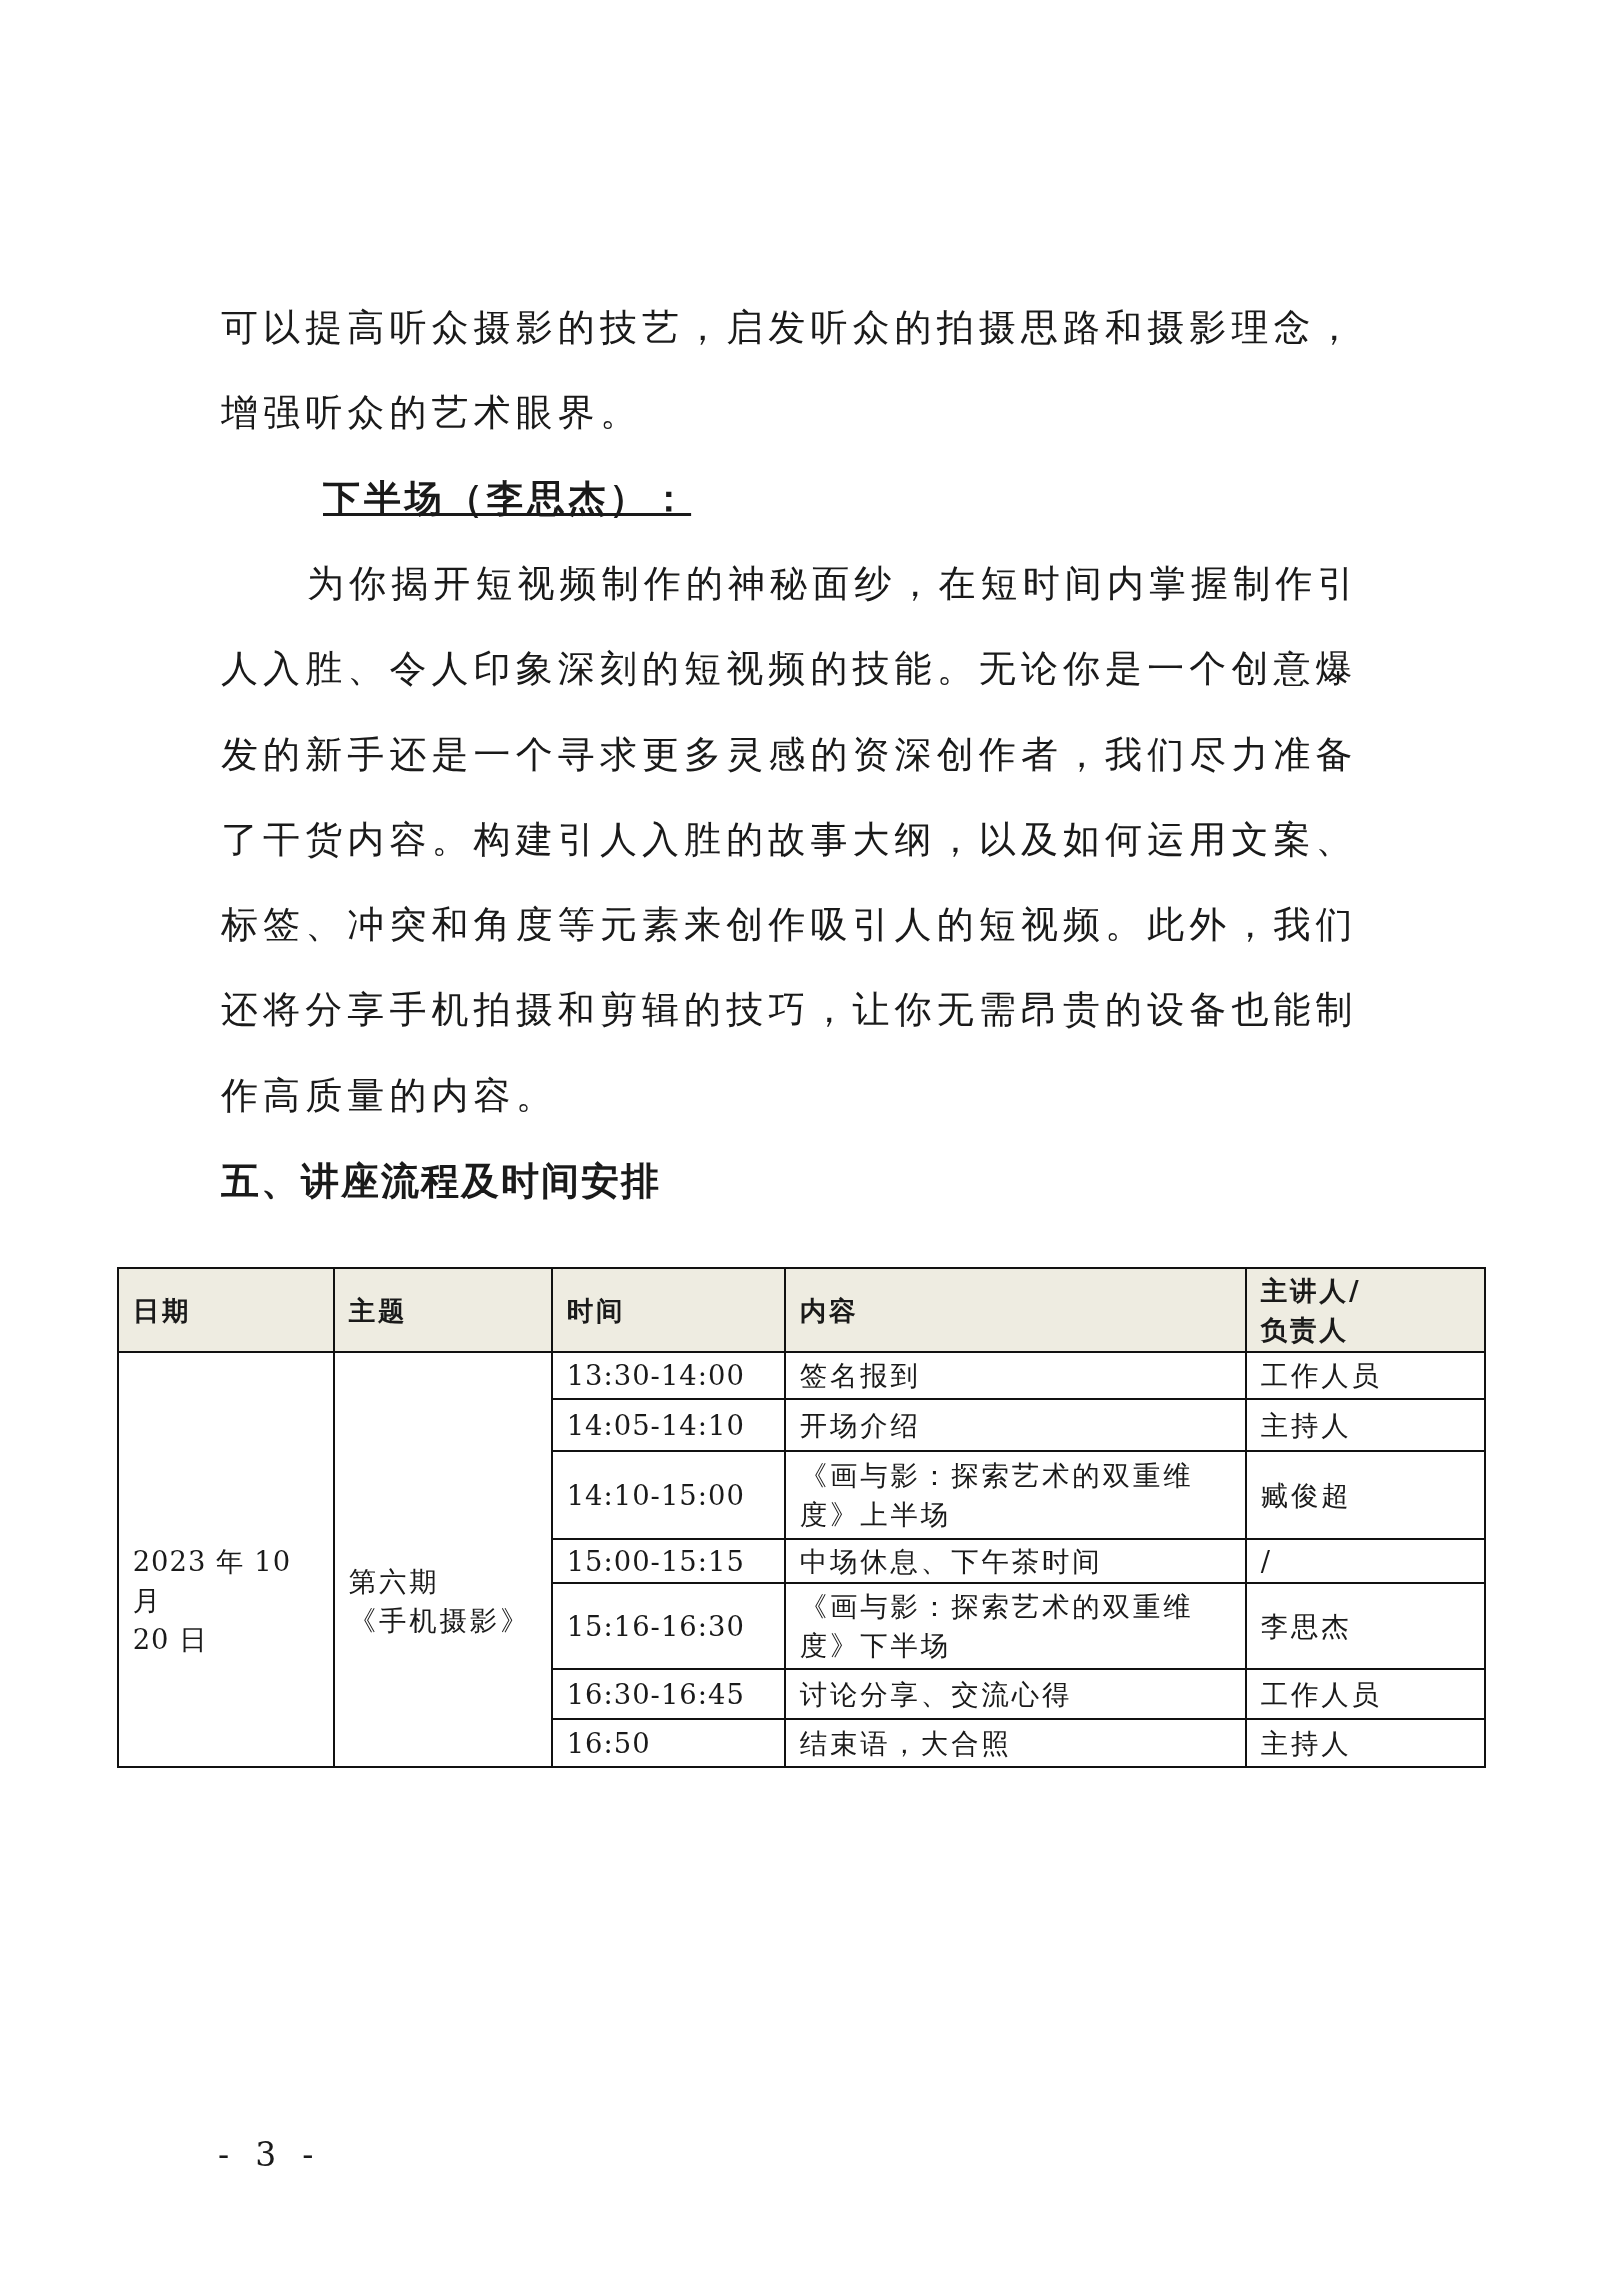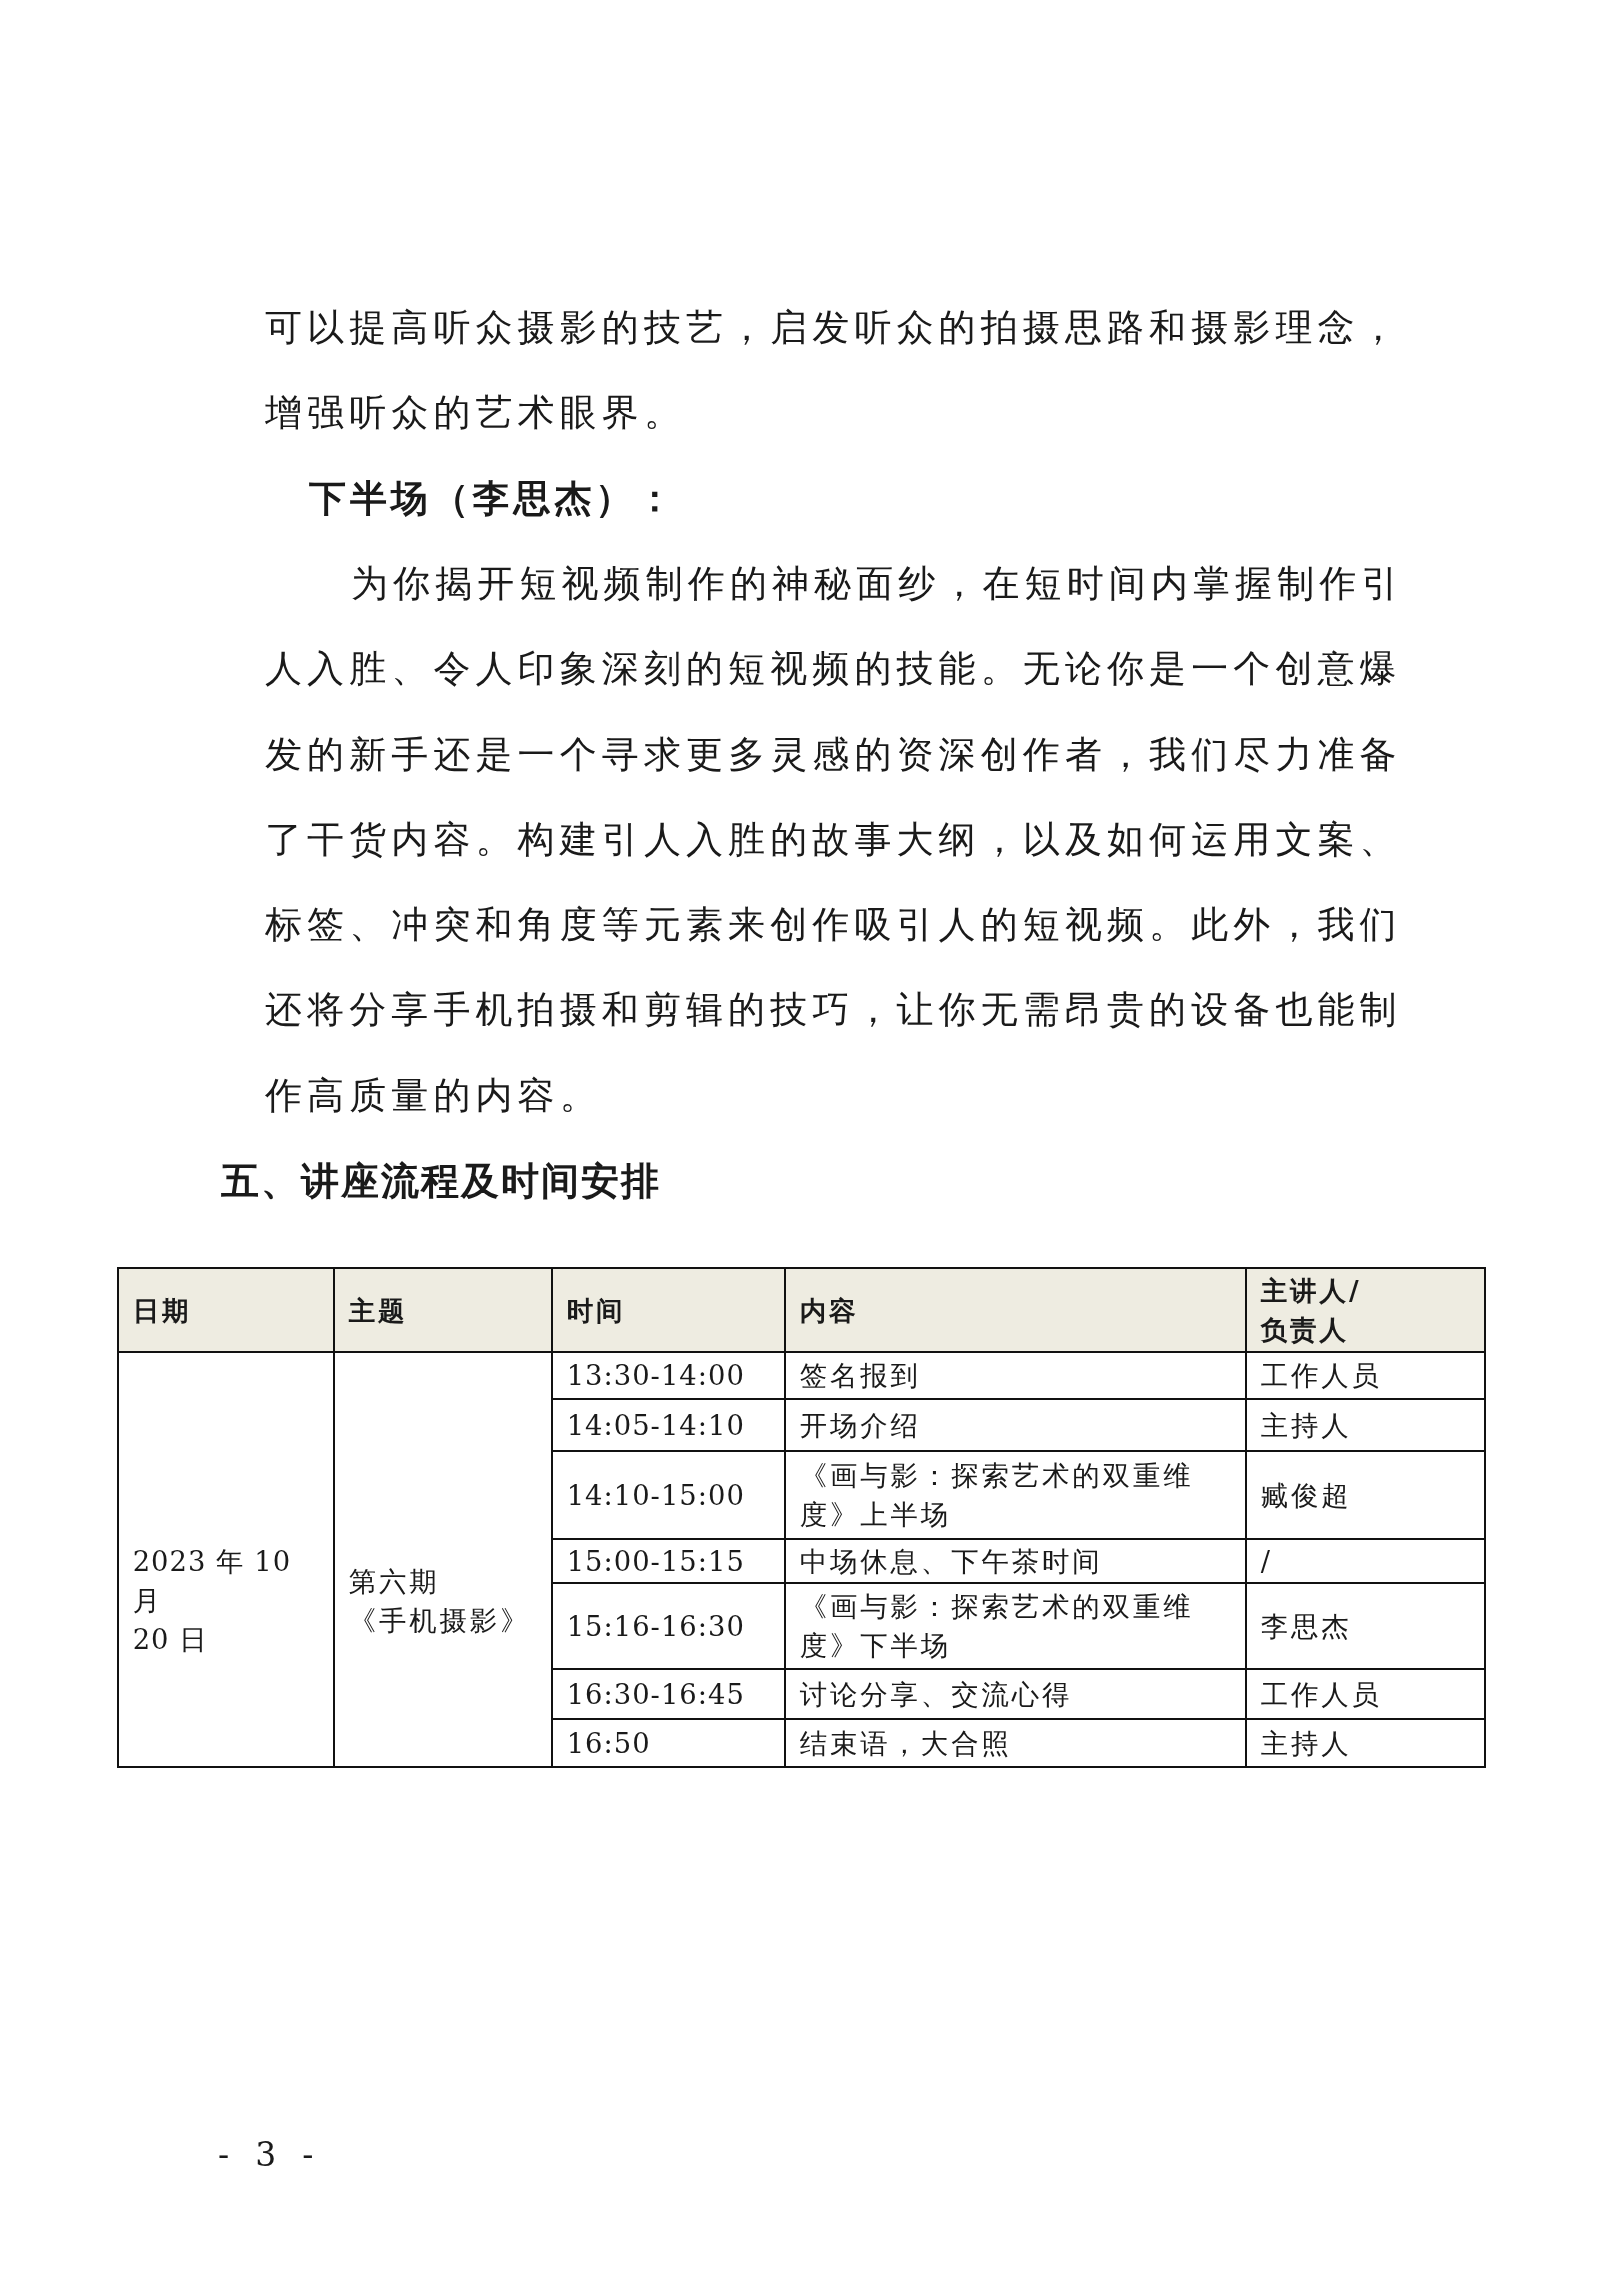--- a/index.html
+++ b/index.html
@@ -1,22 +1,22 @@
 <!DOCTYPE html>
 <html><head>
 <meta charset="utf-8">
 <style>
   html, body { margin:0; padding:0; background:#ffffff; }
   body { width:1619px; height:2291px; position:relative; overflow:hidden; color:#1a1a1a;
          font-family:"DejaVu Serif", "Liberation Serif", serif; }
   .line { position:absolute; left:221px; height:85px; line-height:85px; font-size:37px;
-          letter-spacing:5.1px; white-space:nowrap;margin-left:44px; }
+          letter-spacing:5.1px; white-space:nowrap; }
   .line.indent { left:307px; }
-  .subhead { position:absolute; left:309px; line-height:85px; font-size:37px; font-weight:bold;
-             letter-spacing:3.9px; white-space:nowrap; }
+  .subhead { position:absolute; left:323px; line-height:85px; font-size:37px; font-weight:bold;
+             letter-spacing:3.9px; white-space:nowrap;text-decoration:underline; }
   .heading { position:absolute; left:221px; line-height:85px; font-size:38px; font-weight:bold;
              font-family:"DejaVu Sans", "Liberation Sans", sans-serif; letter-spacing:2px; white-space:nowrap; }
   table.sched { position:absolute; left:117px; top:1267px; width:1366px; border-collapse:collapse;
                 font-size:27.4px; table-layout:fixed; }
   table.sched td, table.sched th { border:2px solid #111; padding:0 13.7px; vertical-align:middle;
                 text-align:left; line-height:39px; letter-spacing:2.9px; }
   table.sched th { background:#EEECE1; font-weight:bold; height:82px; font-family:"DejaVu Sans","Liberation Sans",sans-serif; font-size:26.5px; }
   table.sched td.time { font-family:"DejaVu Serif","Liberation Serif",serif; letter-spacing:1px; }
   .pagenum { position:absolute; left:218px; top:2135px; font-size:33px; letter-spacing:7.8px; white-space:nowrap; }
 </style>

